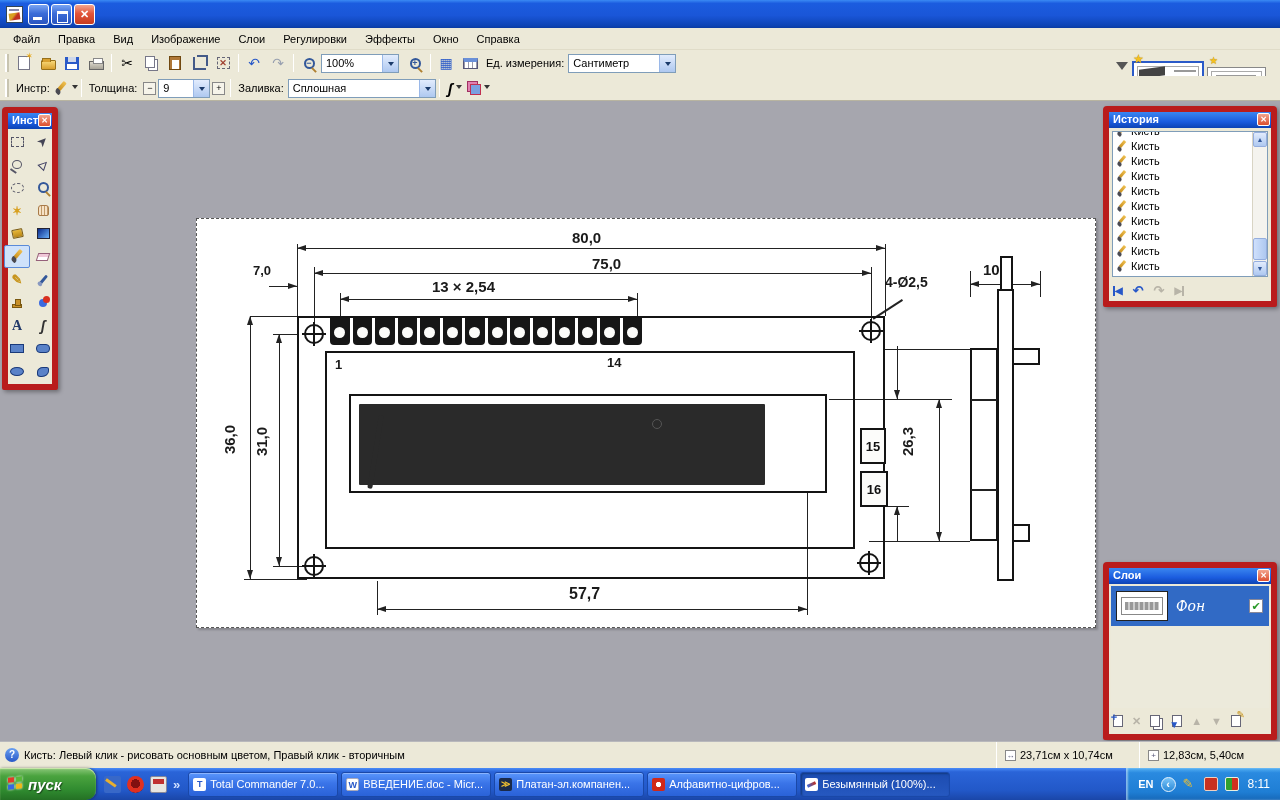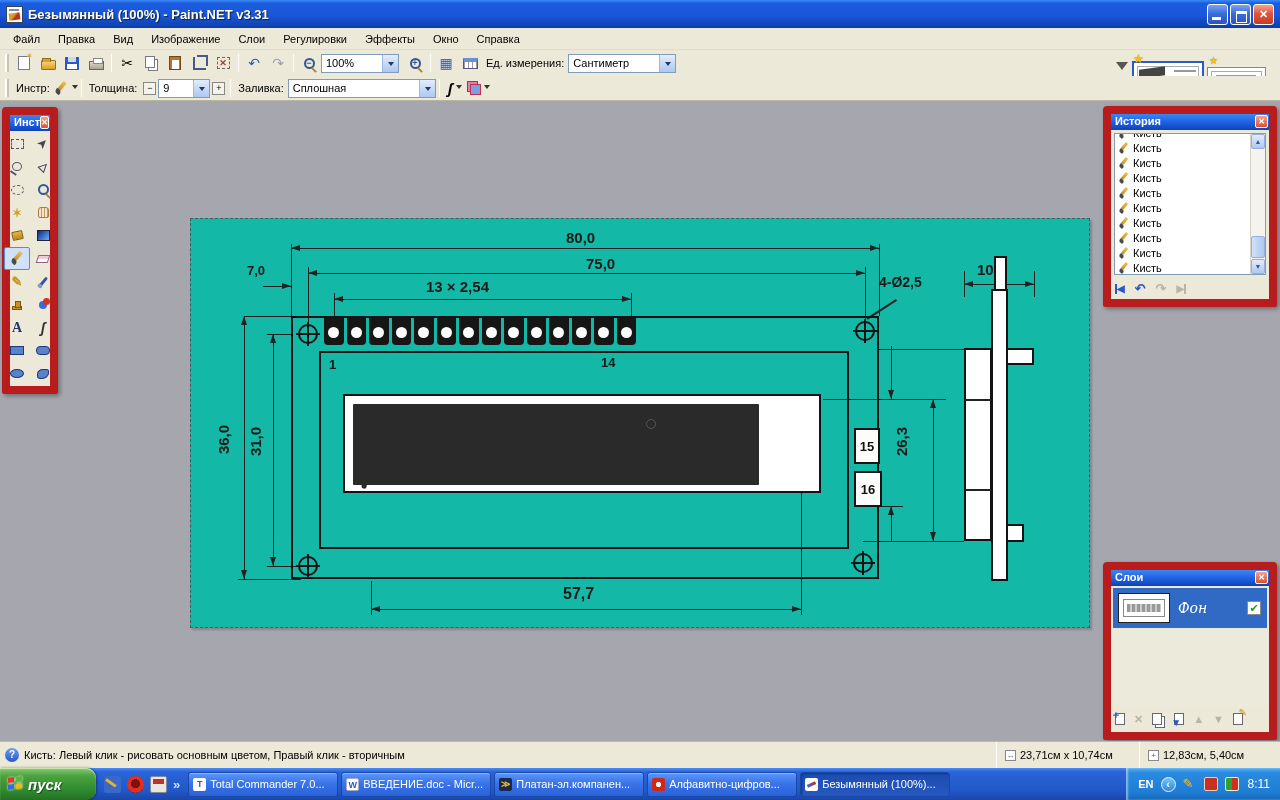--- a/index.html
+++ b/index.html
@@ -67,21 +67,21 @@
   .ic-funnel { width:0; height:0; border:6px solid transparent; border-top:8px solid #555; position:relative; margin-top:4px; }
   .thumb { background:#fff; position:relative; }
   .thumb .mini { position:absolute; inset:3px; border:1px solid #aaa; }
   .thumb .mini i { position:absolute; display:block; background:#999; }
   .tstar { position:absolute; z-index:3; color:#f4c020; text-shadow:0 0 1px #906800; font-size:12px; }
 
   
   .workspace { position:absolute; left:0; top:101px; width:1280px; height:640px; background:#a6a6ae; }
 
   
-  .canvas { position:absolute; left:190px; top:117px; width:900px; height:410px; background:#14b8a6; border:1px dashed #555; box-shadow:2px 2px 2px rgba(0,0,0,.2); }
+  .canvas { position:absolute; left:196px; top:117px; width:900px; height:410px; background:#ffffff; border:1px dashed #555; box-shadow:2px 2px 2px rgba(0,0,0,.2); }
   .cv { position:absolute; inset:0; }
   .cv * { position:absolute; }
   .ln { background:#222; }
   .dlh { height:1px; background:#222; }
   .dlh::before,.dlh::after,.dlv::before,.dlv::after { content:''; position:absolute; border-style:solid; border-color:transparent; }
   .dlh::before { left:0; top:-3px; border-width:3px 9px 3px 0; border-right-color:#222; }
   .dlh::after  { right:0; top:-3px; border-width:3px 0 3px 9px; border-left-color:#222; }
   .dlv { width:1px; background:#222; }
   .dlv::before { top:0; left:-3px; border-width:0 3px 9px 3px; border-bottom-color:#222; }
   .dlv::after  { bottom:0; left:-3px; border-width:9px 3px 0 3px; border-top-color:#222; }
@@ -96,21 +96,21 @@
   .pin { position:relative; flex:1 1 auto; background:#161616; border-radius:0 0 4px 4px; }
   .pin::after { content:''; position:absolute; left:50%; top:55%; width:11px; height:11px; margin:-5.5px 0 0 -5.5px; background:#fcfcfa; border-radius:50%; }
   .lcdgrid { left:162px; top:185px; width:406px; height:81px; background:#2a2a2a; display:grid; grid-template-columns:repeat(16,1fr); grid-template-rows:1fr 1fr; gap:2px; padding:2px; border-radius:1px; }
   .cell { background:#9a9a9a; border-radius:1px; }
   .cell:nth-child(16) { background:#acacac; }
   .cell:nth-child(29) { background:#a8a8a8; }
   .cell:nth-child(30),.cell:nth-child(31),.cell:nth-child(32) { background:#b6b6b6; }
   .padnum { font-weight:bold; font-size:13px; color:#111; background:#fcfcfa; border:2.5px solid #141414; display:flex; align-items:center; justify-content:center; }
 
   
-  .palette { position:absolute; border:8px solid #b91c1c; border-radius:4px 4px 2px 2px; background:#ece9d8; box-shadow:2px 2px 4px rgba(0,0,0,.35); }
+  .palette { position:absolute; border:6px solid #b91c1c; border-radius:4px 4px 2px 2px; background:#ece9d8; box-shadow:2px 2px 4px rgba(0,0,0,.35); }
   .ptitle { height:16px; background:linear-gradient(180deg,#3a86f0,#1b5cdf 60%,#0d43b4); color:#fff; font-weight:bold; font-size:11px; line-height:15px; padding-left:4px; display:flex; }
   .ptitle span.t { flex:1; }
   .pclose { width:13px; height:13px; margin:1px 1px 0 0; border:1px solid #fff; border-radius:2px; background:linear-gradient(180deg,#f2a58e,#dd4f2e); color:#fff; font-size:8px; font-weight:bold; text-align:center; line-height:11px; }
 
   .toolgrid { display:grid; grid-template-columns:26px 26px; justify-content:center; padding:1px 0; }
   .tool { width:26px; height:23px; display:flex; align-items:center; justify-content:center; position:relative; }
   .tool.sel { background:#cfe2fa; border:1px solid #5a8ad8; border-radius:2px; }
   .t-dashrect { width:13px; height:10px; border:1px dashed #556; }
   .t-dashell { width:13px; height:10px; border:1px dashed #556; border-radius:50%; }
   .t-lasso { width:10px; height:9px; border:1.5px solid #556; border-radius:50%; position:relative; }
@@ -206,21 +206,20 @@
   .ti-blocks { background:linear-gradient(90deg,#30a030 50%,#d03020 50%); border-radius:2px; border:1px solid #e8f0e0; }
   .clock { color:#fff; font-size:12px; padding-left:2px; }
 </style>
 </head>
 <body>
 
 <div id="screen">
 
   <div class="titlebar">
     <span class="appicon"></span>
-    <span class="titletext">Безымянный (100%) - Paint.NET v3.31</span>
     <span class="winbtns">
       <span class="wbtn min"></span>
       <span class="wbtn restore"></span>
       <span class="wbtn close">✕</span>
     </span>
   </div>
 
   <div class="menubar">
       <span class="menuitem">Файл</span>
       <span class="menuitem">Правка</span>

